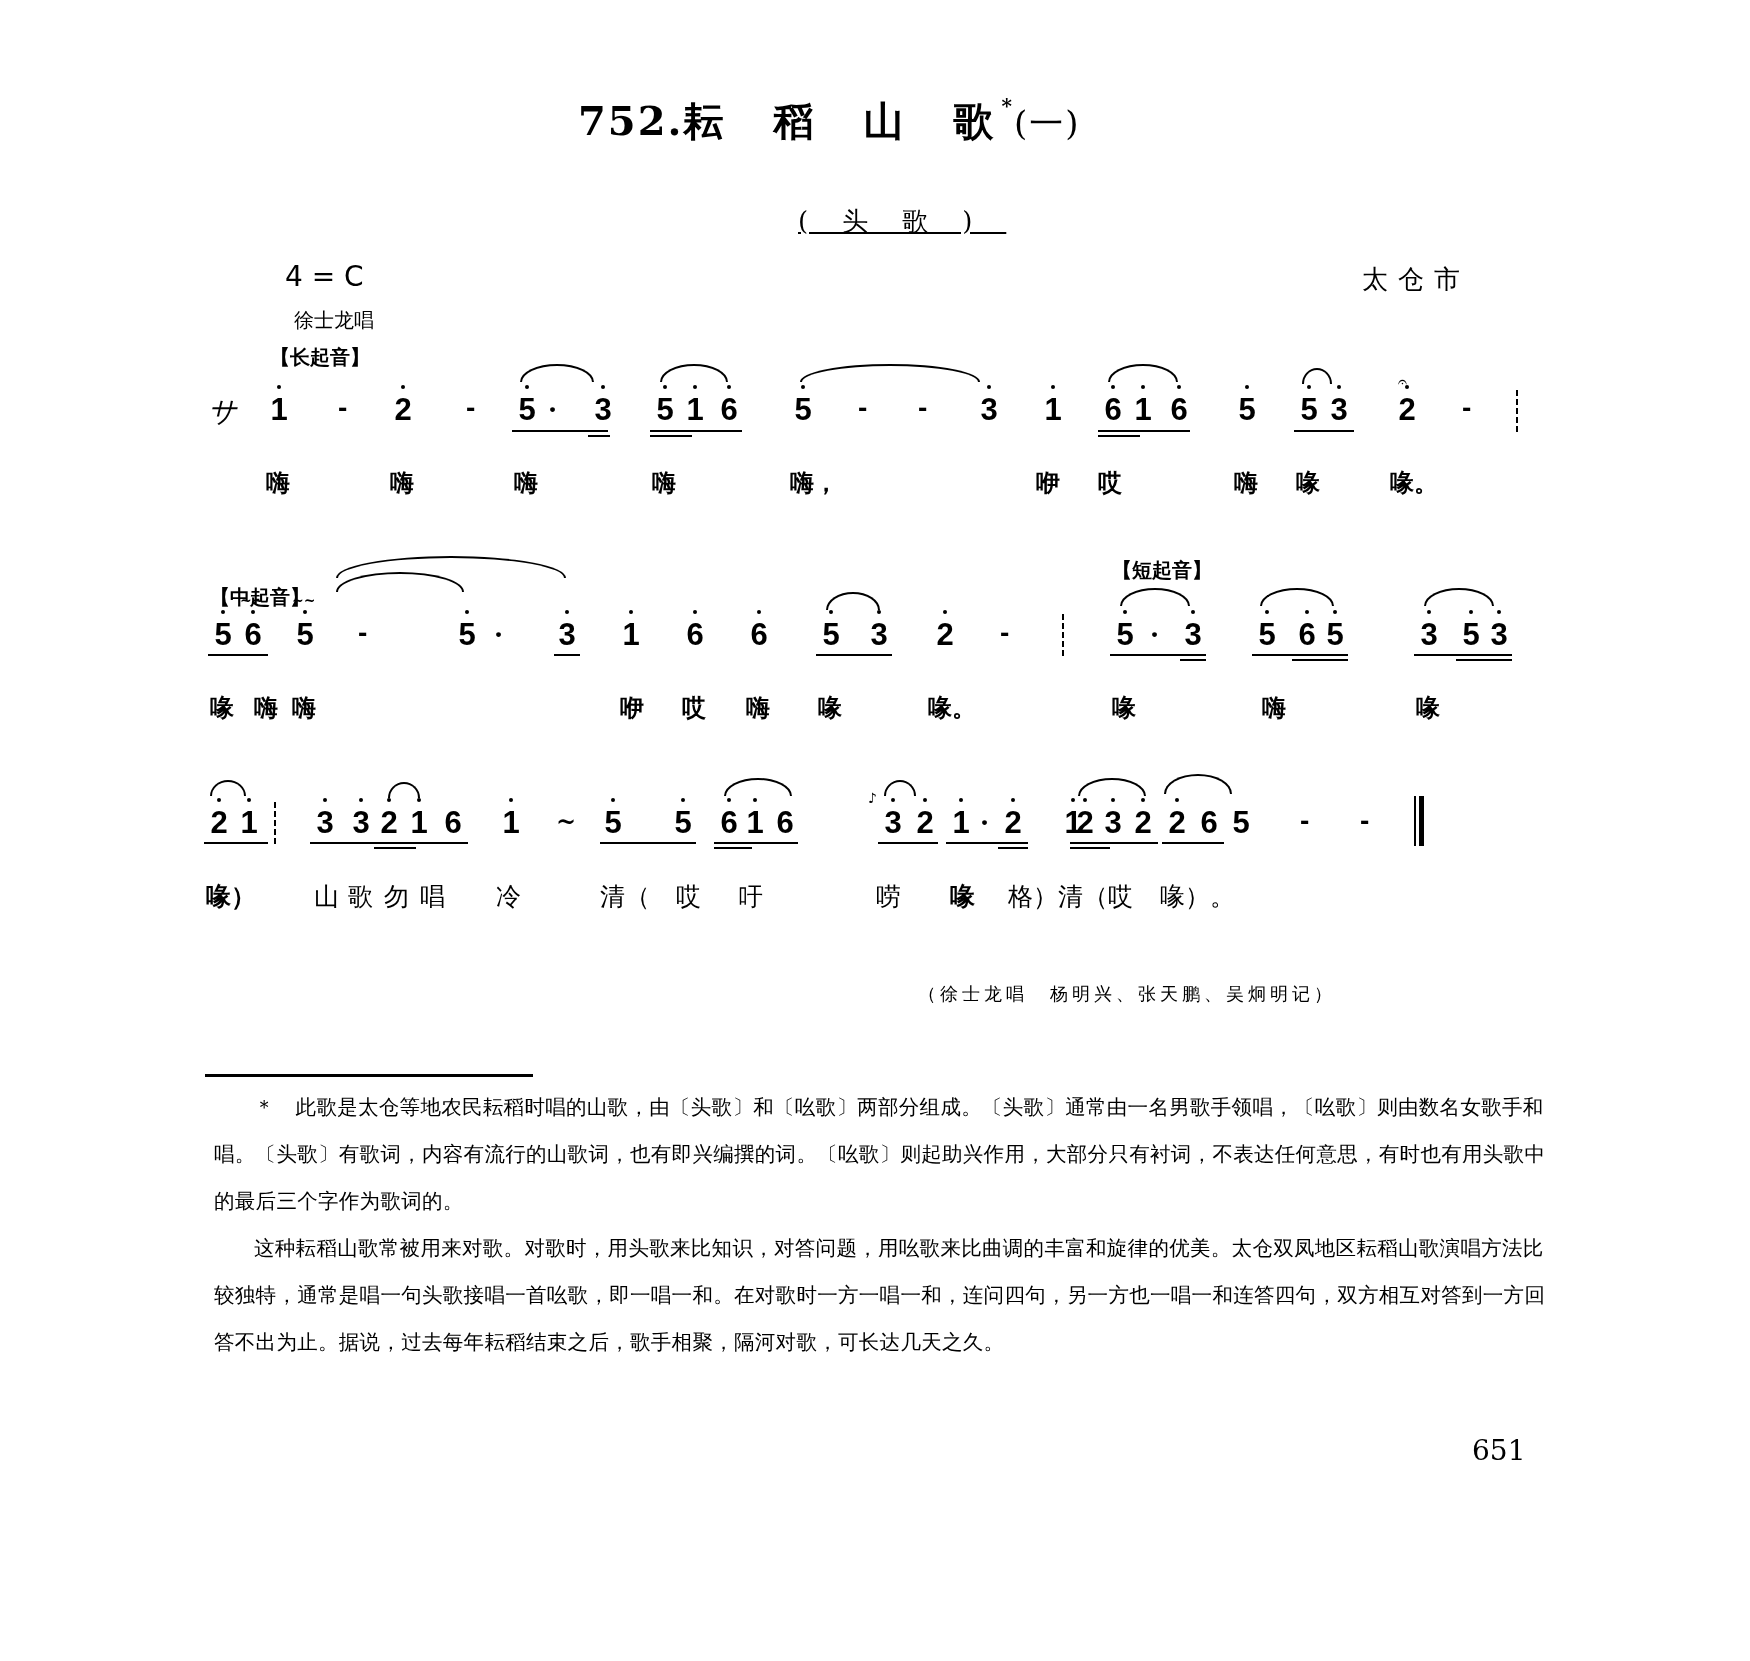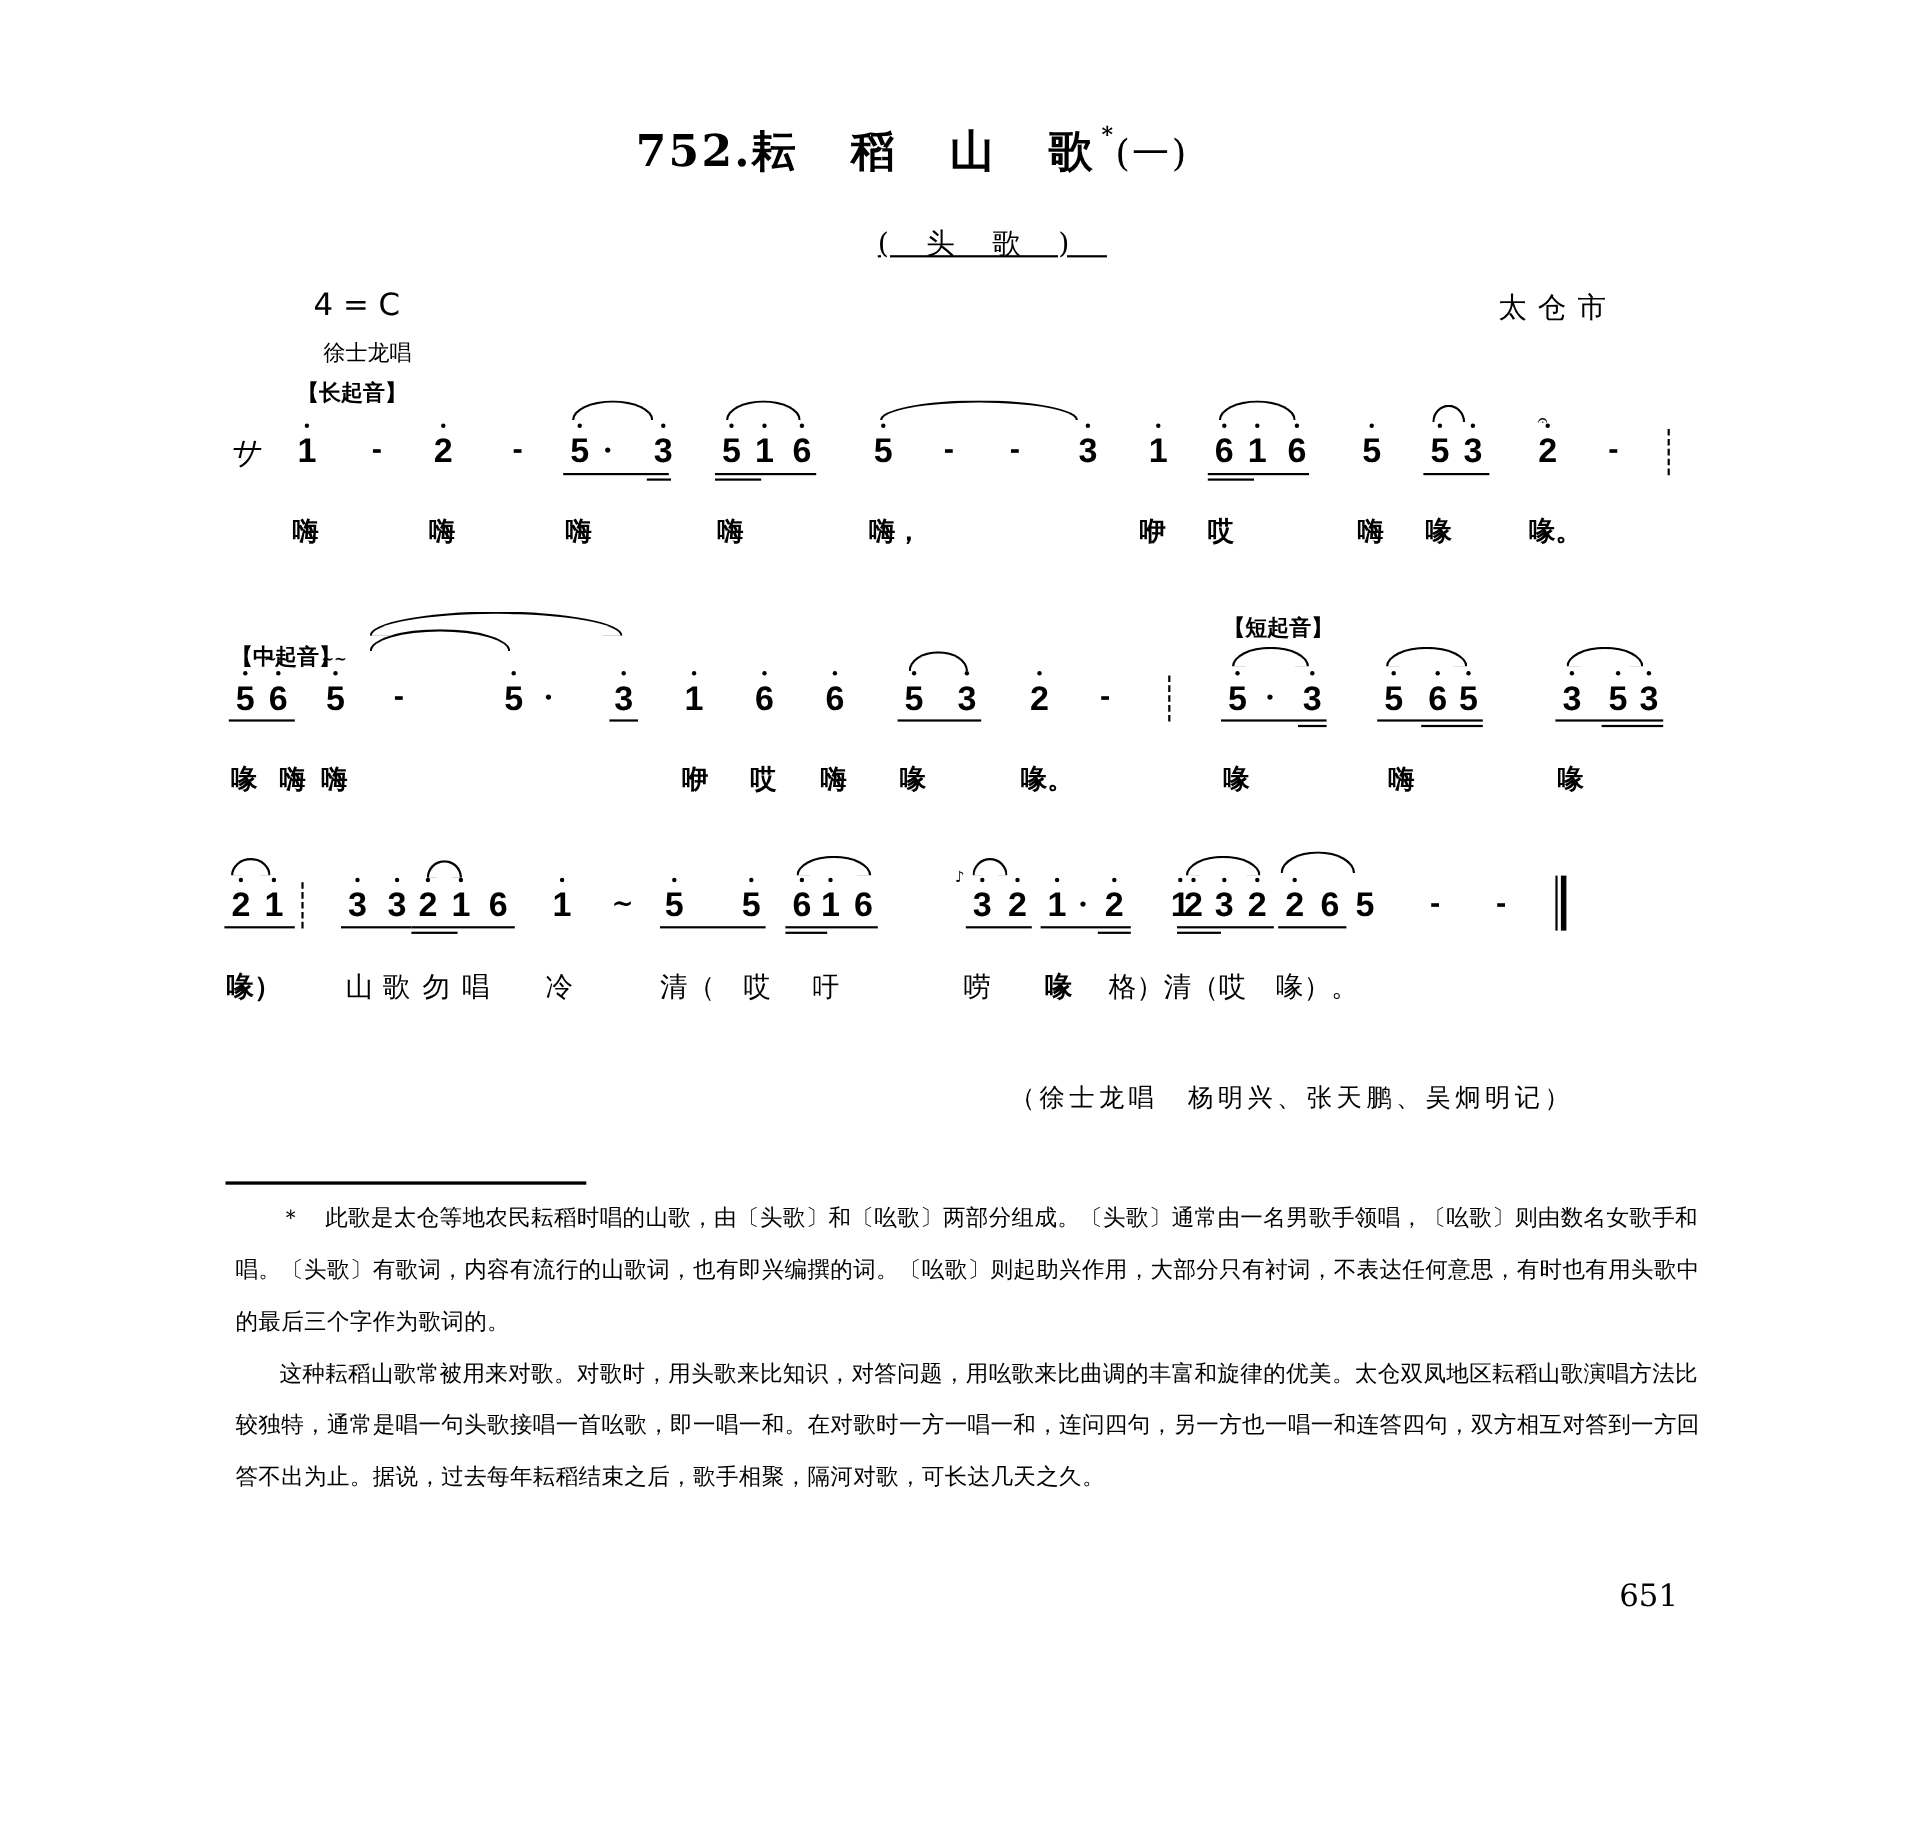--- a/index.html
+++ b/index.html
@@ -17,32 +17,32 @@
   .place { font-family:"DejaVu Serif", serif; font-size:26px; letter-spacing:10px; }
   .note { font-family:"Liberation Sans", sans-serif; font-weight:bold; font-size:31px; position:absolute;
           text-align:center; width:26px; line-height:34px; }
   .note .dot { position:absolute; left:11px; top:-8px; width:4px; height:4px; background:#000; border-radius:50%; }
   .dash { position:absolute; font-family:"Liberation Sans", sans-serif; font-weight:bold; font-size:28px; }
   .ul { position:absolute; height:2px; background:#000; }
   .slur { position:absolute; border:2px solid #000; border-bottom:none; border-radius:50% 50% 0 0 / 100% 100% 0 0; }
   .barline-dash { position:absolute; width:0; border-left:2px dashed #000; }
   .lyric { position:absolute; font-family:"DejaVu Sans", sans-serif; font-weight:bold; font-size:24px; }
   .lyric-n { position:absolute; font-family:"DejaVu Serif", serif; font-size:25px; }
-  .credits { font-size:23px; letter-spacing:4px; }
+  .credits { font-size:18px; letter-spacing:4px; }
   .rule { position:absolute; height:3px; background:#000; }
   .fn { position:absolute; left:214px; width:1340px; font-family:"DejaVu Sans", sans-serif; font-size:20.5px;
         line-height:47px; white-space:normal; letter-spacing:0.3px; }
   .fn p { margin:0; text-indent:40px; }
   .pagenum { font-family:"DejaVu Serif", serif; font-size:28px; }
   .final-bar { position:absolute; background:#000; }
 </style>
 </head>
 <body>
 
-<div class="abs title" style="left:578px; top:110px;">
+<div class="abs title" style="left:578px; top:94px;">
   <span>752.</span><span>耘</span><span class="sp"></span><span>稻</span><span class="sp"></span><span>山</span><span class="sp"></span><span>歌</span><span class="mark">*</span><span class="paren-num">(一)</span>
 </div>
 <div class="abs subtitle" style="left:798px; top:204px;text-decoration:underline;">(头歌)</div>
 <div class="abs key" style="left:285px; top:260px;">4 = C</div>
 <div class="abs tempo" style="left:294px; top:307px;">徐士龙唱</div>
 <div class="abs place" style="left:1362px; top:262px;">太仓市</div>
 
 <div class="abs section" style="left:270px; top:344px;">【长起音】</div>
 <div class="abs" style="left:208px; top:393px; font-size:28px; font-style:italic;">サ</div>
 

